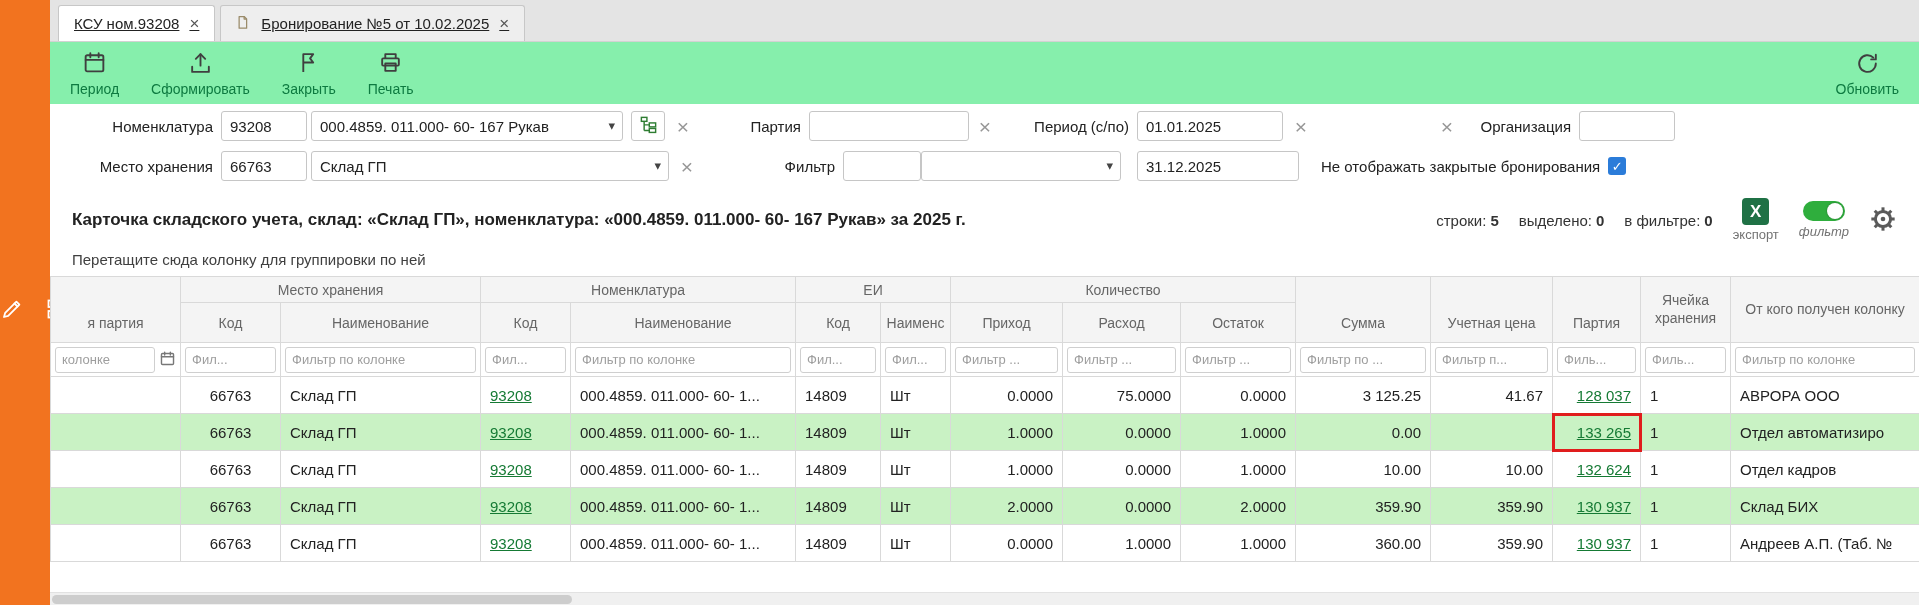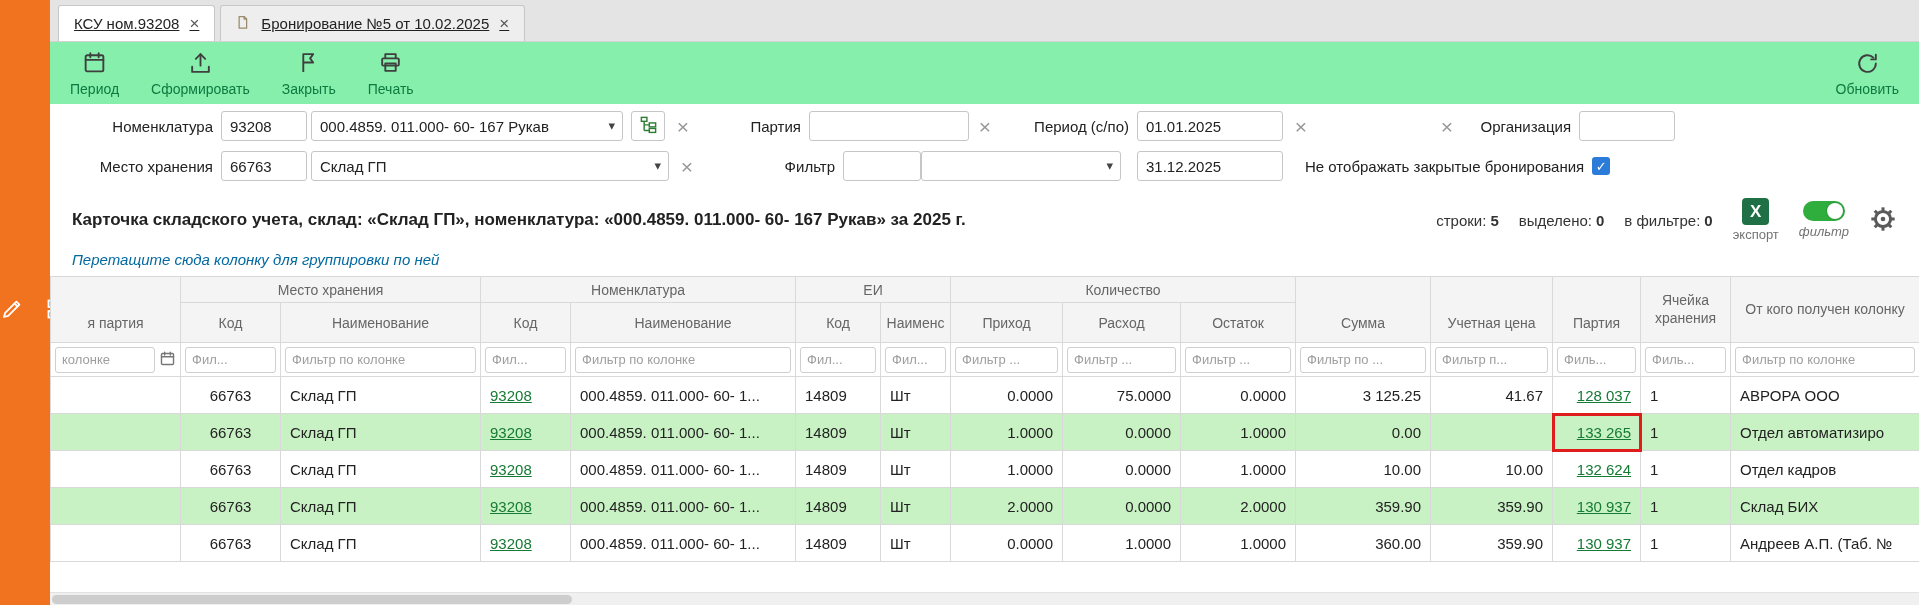--- a/index.html
+++ b/index.html
@@ -54,21 +54,21 @@
   .stat b { margin-left:4px; }
   .excel { display:flex; flex-direction:column; align-items:center; gap:2px; cursor:pointer; }
   .excel .box { width:27px; height:27px; background:#1f7145; color:#fff; font-weight:bold; display:flex; align-items:center; justify-content:center; border-radius:4px; font-size:17px; }
   .excel .box::before { content:"X"; }
   .grnlbl { color:#737373; font-size:13px; }
   .togglewrap { display:flex; flex-direction:column; align-items:center; gap:3px; cursor:pointer;font-style:italic; }
   .toggle { width:42px; height:20px; background:#2fae3d; border-radius:10px; position:relative; }
   .toggle .knob { position:absolute; right:2px; top:2px; width:16px; height:16px; background:#fff; border-radius:50%; box-shadow:0 0 2px rgba(0,0,0,.4); }
   .gearbtn { cursor:pointer; display:flex; align-items:center; }
 
-  .hint { font-style:italic; color:#0369a1; padding:3px 0 8px 22px; flex-shrink:0; }
+  .hint { color:#404040; padding:3px 0 8px 22px; flex-shrink:0; }
 
   
   table { border-collapse:collapse; table-layout:fixed; width:1869px; }
   th, td { border:1px solid #d9d9d9; overflow:hidden; white-space:nowrap; }
   thead th { background:#f4f4f4; color:#666; font-weight:normal; font-size:14px; text-align:center; cursor:pointer; }
   .t-group th { height:26px; }
   .t-cols th { height:40px; vertical-align:middle; }
   th.vb { vertical-align:bottom; padding-bottom:11px; }
   th.two { white-space:normal; line-height:1.25; vertical-align:middle; padding:0 4px; }
   .t-filter td { height:34px; background:#fff; padding:3px 4px; }
@@ -236,21 +236,21 @@
         <div class="sel" style="margin-left:4px;width:358px">
           <span>Склад ГП</span>
           <span class="chev"></span>
         </div>
         <span class="xbtn" style="margin-left:10px"></span>
         <span class="flabel" style="margin-left:60px;width:80px">Фильтр</span>
         <input class="inp" style="margin-left: 8px; width: 78px;">
         <div class="sel" style="width:200px">
           <span class="chev"></span>
         </div>
-        <input class="inp" style="margin-left: 16px; width: 146px;" value="31.12.2025">
+        <input class="inp" style="margin-left: 16px; width: 162px;" value="31.12.2025">
         <span class="flabel" style="margin-left:22px">Не отображать закрытые бронирования</span>
         <span class="checkbox" style="margin-left:8px"></span>
       </div>
     </div>
 
     <div class="titlebar">
       <span class="title">Карточка складского учета, склад: «Склад ГП», номенклатура: «000.4859. 011.000- 60- 167 Рукав» за 2025 г.</span>
       <div class="stats">
         <span class="stat"><span>строки:</span><b>5</b></span>
         <span class="stat"><span>выделено:</span><b>0</b></span>

